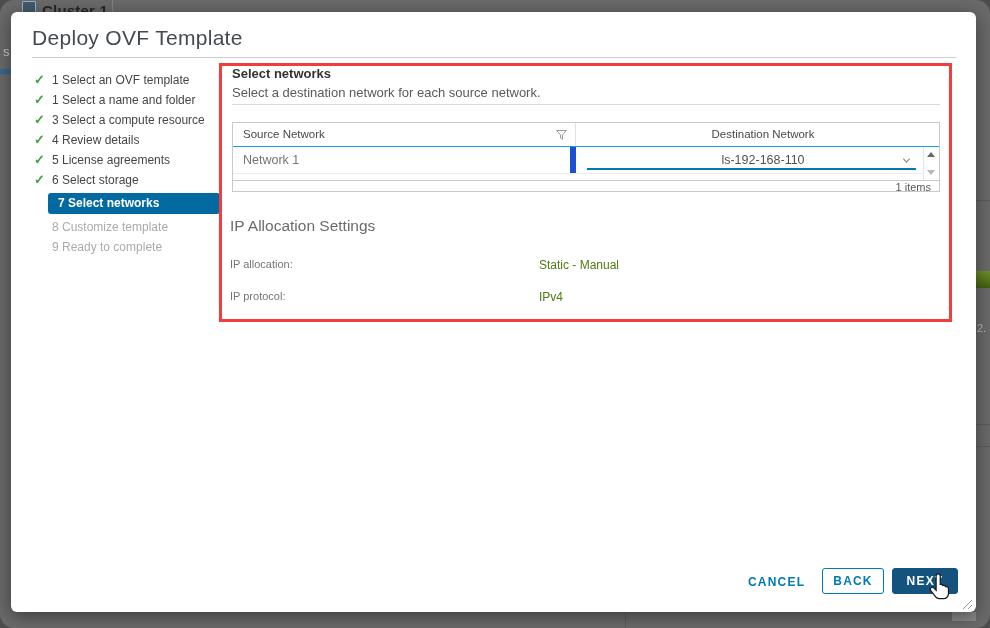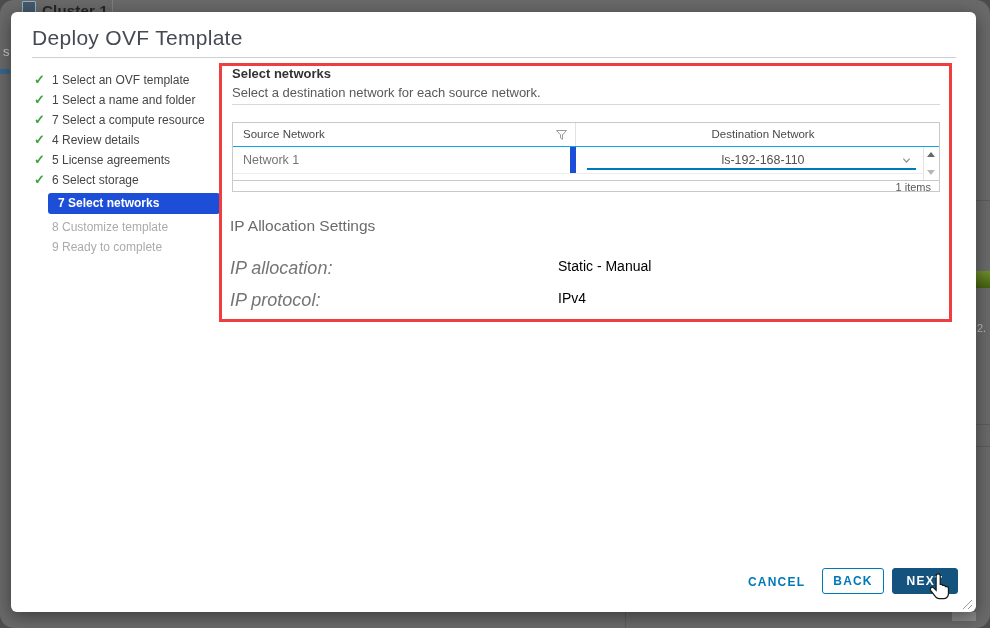--- a/index.html
+++ b/index.html
@@ -32,21 +32,21 @@
              color:#434a54;letter-spacing:.3px;}
   .hr-title{position:absolute;left:21px;right:20px;top:45px;height:1px;background:#cfcfcf;}
 
   
   .steps{position:absolute;left:23px;top:58px;width:186px;}
   .step{position:relative;height:20px;line-height:20px;padding-left:18px;
         font-size:12px;color:#454545;white-space:nowrap;}
   .step .check{position:absolute;left:0;top:0;width:14px;color:#41a33c;
                font-weight:bold;font-size:13px;}
   .step .check::before{content:"\2713";}
-  .step.active{background:#1d4ed8;color:#fff;font-weight:bold;border-radius:3px;
+  .step.active{background:#0369a1;color:#fff;font-weight:bold;border-radius:3px;
                height:21px;line-height:21px;margin:3px 0 3px 14px;padding-left:10px;}
   .step.upcoming{color:#ababab;}
 
   
   .red-box{position:absolute;left:208px;top:51px;width:733px;height:259px;
            border:3px solid #f03e3e;box-sizing:border-box;pointer-events:none;z-index:5;}
 
   
   .c-heading{position:absolute;left:221px;top:54px;font-size:13px;font-weight:bold;color:#323232;}
   .c-sub{position:absolute;left:221px;top:73px;font-size:13px;color:#595959;}
@@ -70,22 +70,22 @@
   .t-foot{height:12px;line-height:12px;text-align:right;padding-right:8px;
           font-size:11px;color:#595959;}
   .t-scroll{position:absolute;right:0;top:24px;width:15px;height:33px;background:#fff;
             border-left:1px solid #e3e3e3;}
   .arr{position:absolute;left:3px;width:0;height:0;border-left:4.5px solid transparent;
        border-right:4.5px solid transparent;}
   .arr.up{top:5px;border-bottom:5px solid #686868;}
   .arr.down{bottom:5px;border-top:5px solid #b7b7b7;}
 
   .ip-heading{position:absolute;left:219px;top:205px;font-size:15.5px;font-weight:300;color:#6b6b6b;}
-  .ip-label{position:absolute;left:219px;font-size:18px;color:#757575;font-style:italic;}
-  .ip-value{position:absolute;left:547px;font-size:14px;color:#000000;}
+  .ip-label{position:absolute;left:219px;font-size:11px;color:#757575;}
+  .ip-value{position:absolute;left:528px;font-size:12px;color:#4d7c0f;}
   .row1{top:246px;} .row2{top:278px;}
 
   
   .btn-cancel{position:absolute;left:731px;top:556px;width:62px;height:26px;line-height:26px;
               text-align:center;font-size:12px;font-weight:bold;letter-spacing:1.2px;
               color:#0079b8;background:none;border:none;cursor:pointer;
               font-family:"Liberation Sans",sans-serif;}
   .btn-back{position:absolute;left:811px;top:556px;width:62px;height:26px;background:#fff;
             border:1px solid #0079b8;border-radius:3px;color:#0079b8;font-size:12px;
             font-weight:bold;letter-spacing:1.2px;cursor:pointer;
@@ -132,21 +132,21 @@
       <div class="step done">
         <span class="check"></span>
         <span>1 Select an OVF template</span>
       </div>
       <div class="step done">
         <span class="check"></span>
         <span>1 Select a name and folder</span>
       </div>
       <div class="step done">
         <span class="check"></span>
-        <span>7 Select a compute resource</span>
+        <span>3 Select a compute resource</span>
       </div>
       <div class="step done">
         <span class="check"></span>
         <span>4 Review details</span>
       </div>
       <div class="step done">
         <span class="check"></span>
         <span>5 License agreements</span>
       </div>
       <div class="step done">

